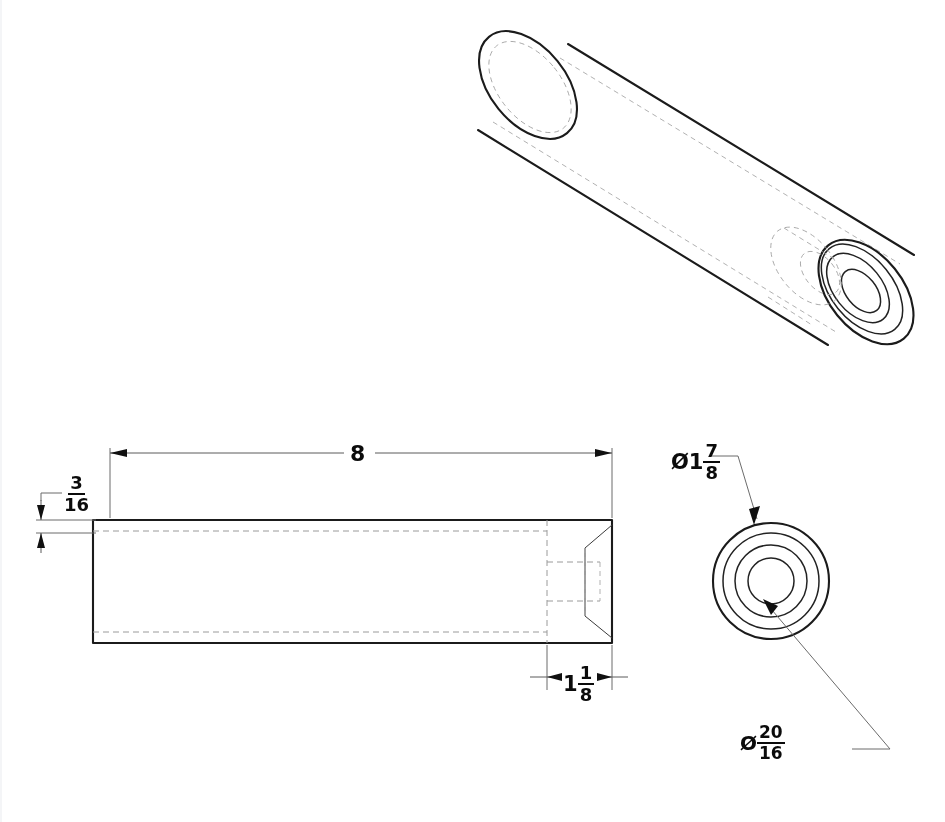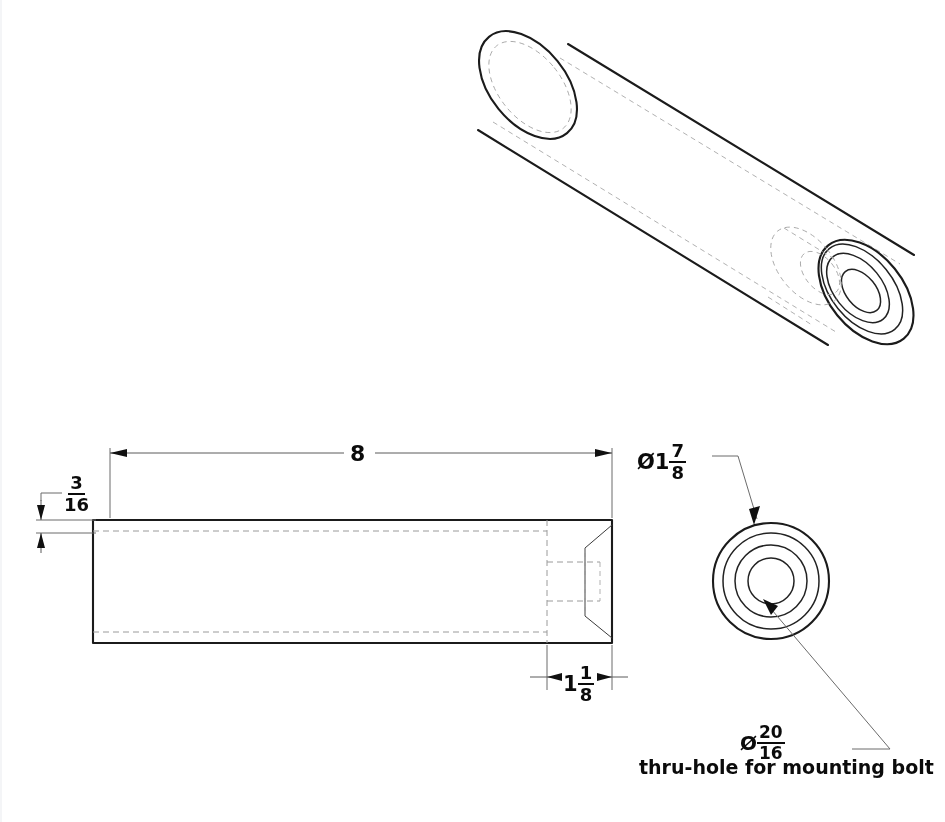--- a/index.html
+++ b/index.html
@@ -247,29 +247,28 @@
     </span>
   </div>
 
   <div class="dim-text sz-20" style="left:563px; top:664px;">
     <span class="whole">1</span><span class="frac">
       <span class="num">1</span>
       <span class="den">8</span>
     </span>
   </div>
 
-  <div class="dim-text sz-20" style="left:637px; top:442px;">
+  <div class="dim-text sz-20" style="left:671px; top:442px;">
     <span class="dia-sym">Ø</span><span class="whole">1</span><span class="frac">
       <span class="num">7</span>
       <span class="den">8</span>
     </span>
   </div>
 
   <div class="dim-text sz-19" style="left:740px; top:724px;">
     <span class="dia-sym">Ø</span><span class="frac">
       <span class="num">20</span>
       <span class="den">16</span>
     </span>
   </div>
 
-  <div class="note-text" style="left:639px; top:756px; font-size:19px;">thru-hole for mounting bolt</div>
 
 </div>
 
 </body></html>

